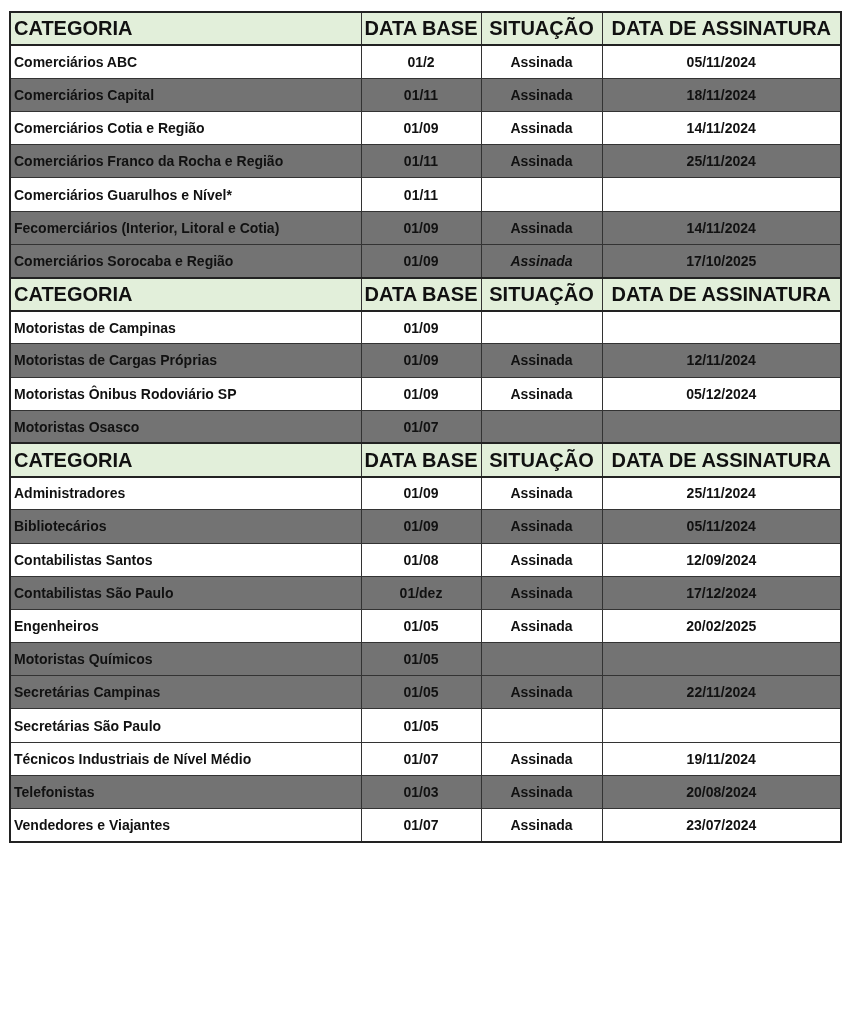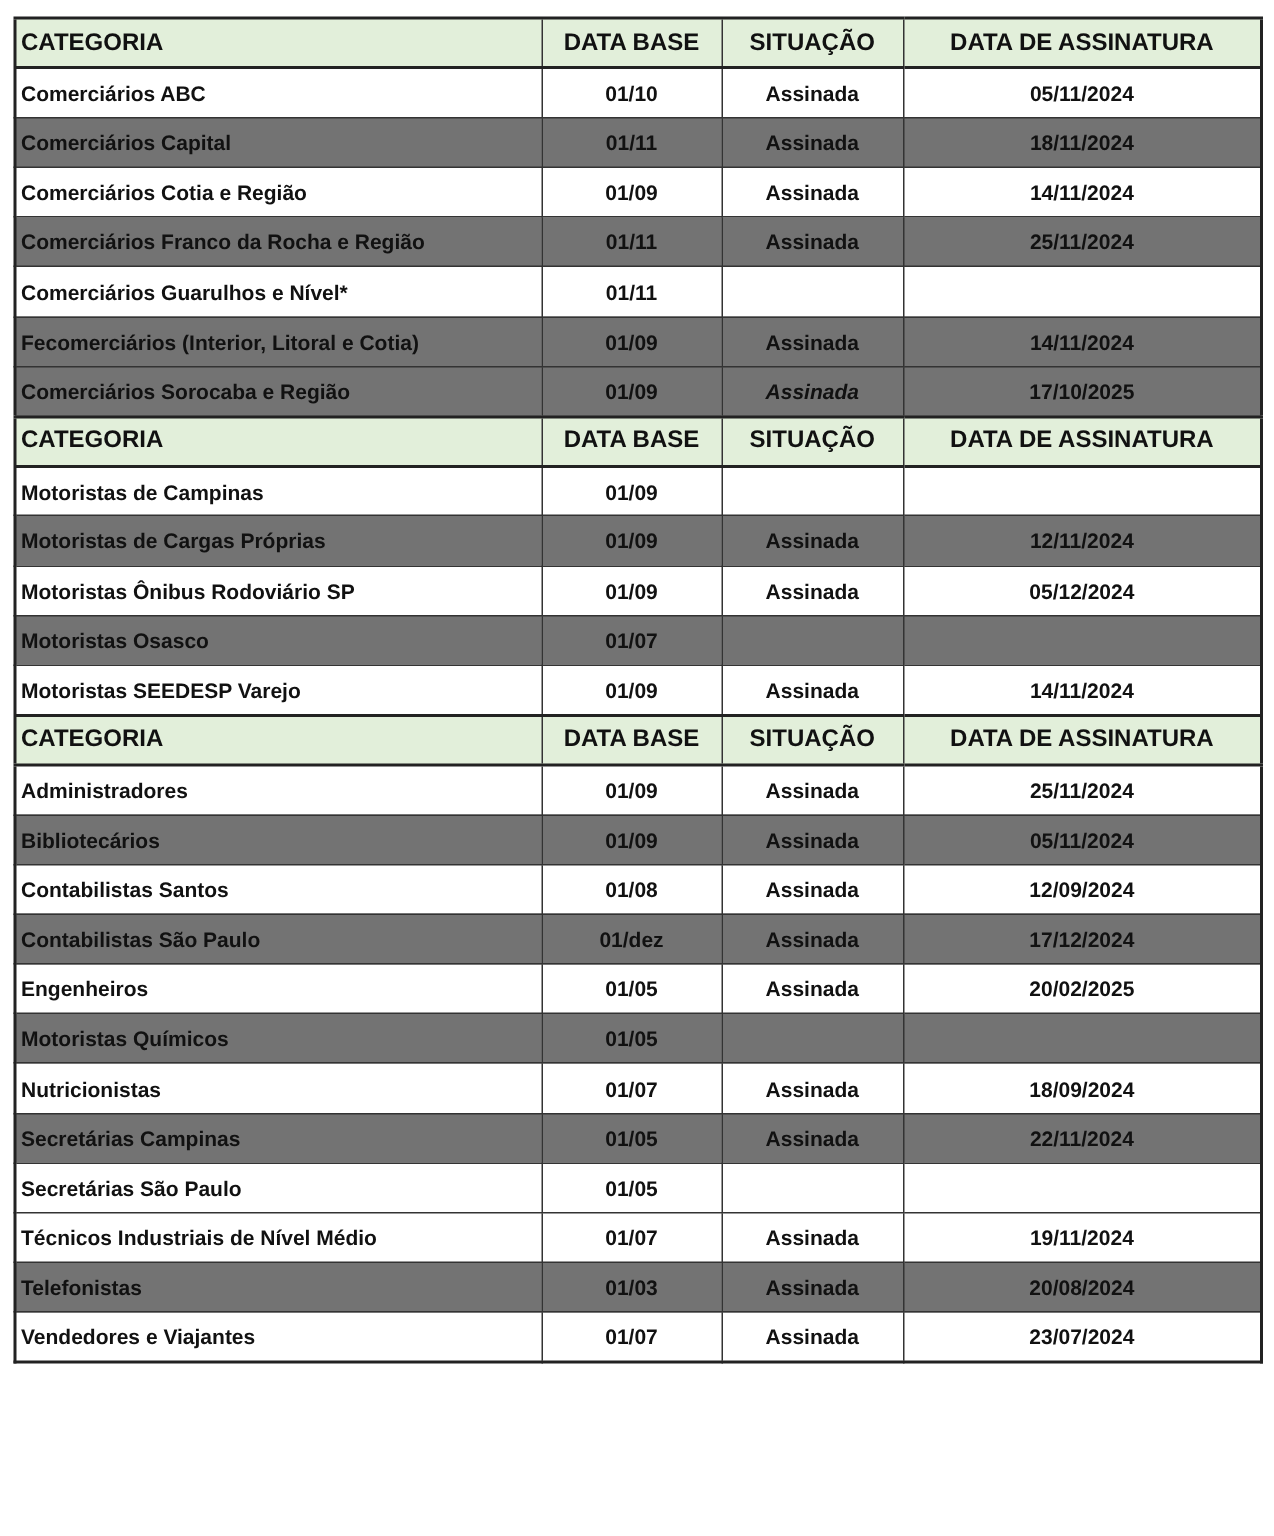--- a/index.html
+++ b/index.html
@@ -4,21 +4,21 @@
 <style>
   html, body { margin:0; padding:0; background:#ffffff; }
   body { width:849px; height:1024px; position:relative; overflow:hidden;
          font-family:"Liberation Sans", "DejaVu Sans", sans-serif; }
   table { position:absolute; left:9px; top:11px; width:831px; border-collapse:collapse;
           table-layout:fixed; border:2px solid #222; }
   col.c1 { width:351px; } col.c2 { width:120px; } col.c3 { width:121px; } col.c4 { width:239px; }
   td, th { border:1.5px solid #333; height:33.2px; padding:0 0 0 3px; font-size:14px;
            font-weight:bold; color:#111; box-sizing:border-box; white-space:nowrap; }
   td.c, th.c { text-align:center; padding:0; }
-  th { background:#e2efda; font-size:16px; text-align:left; border-bottom:2.5px solid #222; border-top:2.5px solid #222; }
+  th { background:#e2efda; font-size:20px; text-align:left; border-bottom:2.5px solid #222; border-top:2.5px solid #222; }
   tr.alt td { background:#737373; }
   td.italic { font-style:italic; }
 </style>
 </head>
 <body>
 
 <table>
   <colgroup>
       <col class="c1">
       <col class="c2">
@@ -27,21 +27,21 @@
     </colgroup>
   <tbody id="tbody">
       <tr>
         <th>CATEGORIA</th>
         <th class="c">DATA BASE</th>
         <th class="c">SITUAÇÃO</th>
         <th class="c">DATA DE ASSINATURA</th>
       </tr>
       <tr>
         <td class="">Comerciários ABC</td>
-        <td class="c">01/10</td>
+        <td class="c">01/2</td>
         <td class="c">Assinada</td>
         <td class="c">05/11/2024</td>
       </tr>
       <tr class="alt">
         <td class="">Comerciários Capital</td>
         <td class="c">01/11</td>
         <td class="c">Assinada</td>
         <td class="c">18/11/2024</td>
       </tr>
       <tr>
@@ -98,26 +98,20 @@
         <td class="c">Assinada</td>
         <td class="c">05/12/2024</td>
       </tr>
       <tr class="alt">
         <td class="">Motoristas Osasco</td>
         <td class="c">01/07</td>
         <td class="c"></td>
         <td class="c"></td>
       </tr>
       <tr>
-        <td class="">Motoristas SEEDESP Varejo</td>
-        <td class="c">01/09</td>
-        <td class="c">Assinada</td>
-        <td class="c">14/11/2024</td>
-      </tr>
-      <tr>
         <th>CATEGORIA</th>
         <th class="c">DATA BASE</th>
         <th class="c">SITUAÇÃO</th>
         <th class="c">DATA DE ASSINATURA</th>
       </tr>
       <tr>
         <td class="">Administradores</td>
         <td class="c">01/09</td>
         <td class="c">Assinada</td>
         <td class="c">25/11/2024</td>
@@ -145,26 +139,20 @@
         <td class="c">01/05</td>
         <td class="c">Assinada</td>
         <td class="c">20/02/2025</td>
       </tr>
       <tr class="alt">
         <td class="">Motoristas Químicos</td>
         <td class="c">01/05</td>
         <td class="c"></td>
         <td class="c"></td>
       </tr>
-      <tr>
-        <td class="">Nutricionistas</td>
-        <td class="c">01/07</td>
-        <td class="c">Assinada</td>
-        <td class="c">18/09/2024</td>
-      </tr>
       <tr class="alt">
         <td class="">Secretárias Campinas</td>
         <td class="c">01/05</td>
         <td class="c">Assinada</td>
         <td class="c">22/11/2024</td>
       </tr>
       <tr>
         <td class="">Secretárias São Paulo</td>
         <td class="c">01/05</td>
         <td class="c"></td>

